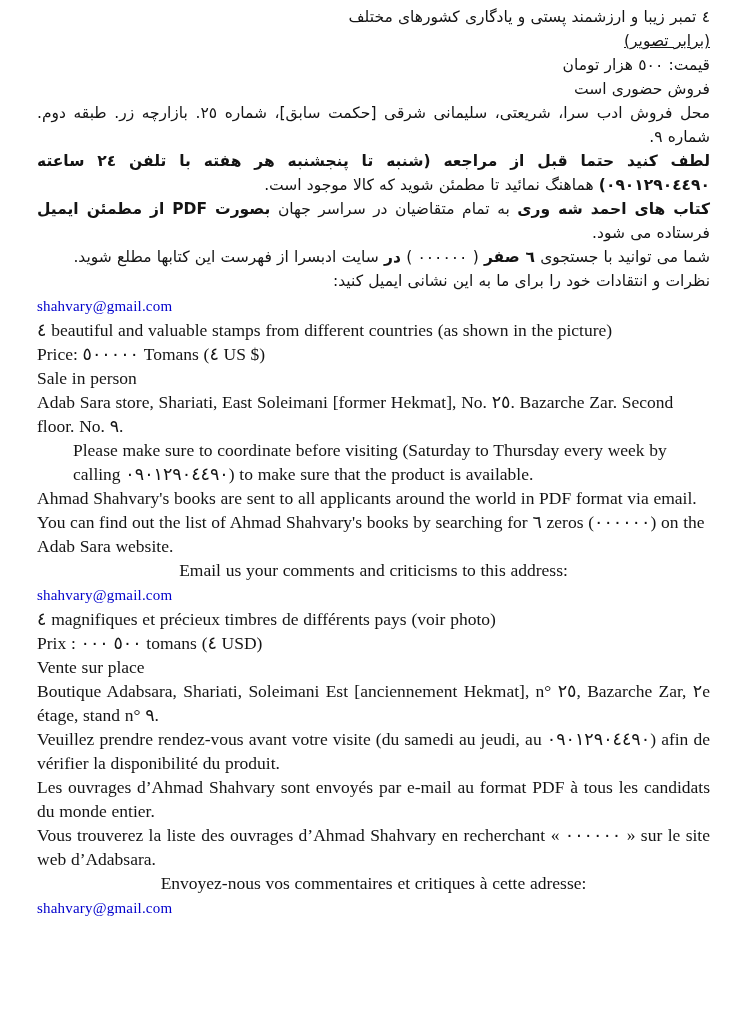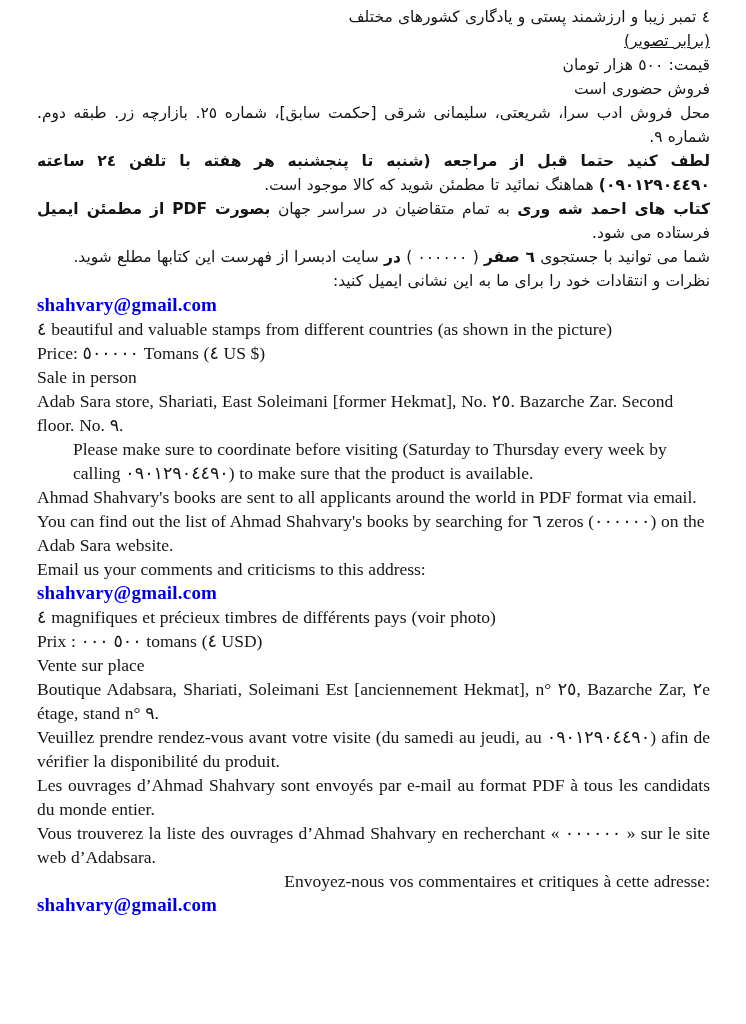--- a/index.html
+++ b/index.html
@@ -27,22 +27,22 @@
     word-spacing: 0.02em;
   }
   .para[dir="rtl"] {
     font-family: "DejaVu Sans", "Liberation Serif", serif;
     font-size: 15.5px;
   }
   .seg-bold {
     font-weight: bold;
   }
   .email-para .email-link {
-    font-weight: bold;
-    font-size: 19px;
+    font-weight: normal;
+    font-size: 15px;
     letter-spacing: 0.2px;
   }
 </style>
 </head>
 <body>
 
 <main class="doc-page" style="background: rgb(255, 255, 255); color: rgb(20, 20, 20);">
     <div class="para" dir="rtl" style="text-align: justify;"><span>٤ تمبر زیبا و ارزشمند پستی و یادگاری کشورهای مختلف</span></div>
     <div class="para" dir="rtl" style="text-align: justify; text-decoration: underline;"><span>(برابر تصویر)</span></div>
     <div class="para" dir="rtl" style="text-align: justify;"><span>قیمت: ٥٠٠ هزار تومان</span></div>
@@ -53,24 +53,24 @@
     <div class="para" dir="rtl" style="text-align: justify;"><span>شما می توانید با جستجوی </span><span class="seg-bold">٦ صفر</span><span> ( ٠٠٠٠٠٠ ) </span><span class="seg-bold">در</span><span> سایت ادبسرا از فهرست این کتابها مطلع شوید.</span></div>
     <div class="para" dir="rtl" style="text-align: justify;"><span>نظرات و انتقادات خود را برای ما به این نشانی ایمیل کنید:</span></div>
     <div class="para email-para" dir="ltr" style="text-align: left;"><span class="seg-bold email-link" style="color: rgb(0, 0, 204);">shahvary@gmail.com</span></div>
     <div class="para" dir="ltr" style="text-align: left;"><span>٤ beautiful and valuable stamps from different countries (as shown in the picture)</span></div>
     <div class="para" dir="ltr" style="text-align: left;"><span>Price: ٥٠٠٠٠٠ Tomans (٤ US $)</span></div>
     <div class="para" dir="ltr" style="text-align: left;"><span>Sale in person</span></div>
     <div class="para" dir="ltr" style="text-align: left;"><span>Adab Sara store, Shariati, East Soleimani [former Hekmat], No. ٢٥. Bazarche Zar. Second floor. No. ٩.</span></div>
     <div class="para" dir="ltr" style="text-align: left; margin-left: 36px;"><span>Please make sure to coordinate before visiting (Saturday to Thursday every week by calling ٠٩٠١٢٩٠٤٤٩٠) to make sure that the product is available.</span></div>
     <div class="para" dir="ltr" style="text-align: left;"><span>Ahmad Shahvary's books are sent to all applicants around the world in PDF format via email.</span></div>
     <div class="para" dir="ltr" style="text-align: left;"><span>You can find out the list of Ahmad Shahvary's books by searching for ٦ zeros (٠٠٠٠٠٠) on the Adab Sara website.</span></div>
-    <div class="para" dir="ltr" style="text-align: left;"><span>Email us your comments and criticisms to this address:</span></div>
+    <div class="para" dir="ltr" style="text-align: center;"><span>Email us your comments and criticisms to this address:</span></div>
     <div class="para email-para" dir="ltr" style="text-align: left;"><span class="seg-bold email-link" style="color: rgb(0, 0, 204);">shahvary@gmail.com</span></div>
     <div class="para" dir="ltr" style="text-align: left;"><span>٤ magnifiques et précieux timbres de différents pays (voir photo)</span></div>
     <div class="para" dir="ltr" style="text-align: left;"><span>Prix : ٥٠٠ ٠٠٠ tomans (٤ USD)</span></div>
     <div class="para" dir="ltr" style="text-align: left;"><span>Vente sur place</span></div>
     <div class="para" dir="ltr" style="text-align: justify;"><span>Boutique Adabsara, Shariati, Soleimani Est [anciennement Hekmat], n° ٢٥, Bazarche Zar, ٢e étage, stand n° ٩.</span></div>
     <div class="para" dir="ltr" style="text-align: justify;"><span>Veuillez prendre rendez-vous avant votre visite (du samedi au jeudi, au ٠٩٠١٢٩٠٤٤٩٠) afin de vérifier la disponibilité du produit.</span></div>
     <div class="para" dir="ltr" style="text-align: justify;"><span>Les ouvrages d’Ahmad Shahvary sont envoyés par e-mail au format PDF à tous les candidats du monde entier.</span></div>
     <div class="para" dir="ltr" style="text-align: justify;"><span>Vous trouverez la liste des ouvrages d’Ahmad Shahvary en recherchant « ٠٠٠٠٠٠ » sur le site web d’Adabsara.</span></div>
-    <div class="para" dir="ltr" style="text-align: right;"><span>Envoyez-nous vos commentaires et critiques à cette adresse:</span></div>
+    <div class="para" dir="ltr" style="text-align: center;"><span>Envoyez-nous vos commentaires et critiques à cette adresse:</span></div>
     <div class="para email-para" dir="ltr" style="text-align: left;"><span class="seg-bold email-link" style="color: rgb(0, 0, 204);">shahvary@gmail.com</span></div>
   </main>
 
 </body></html>

